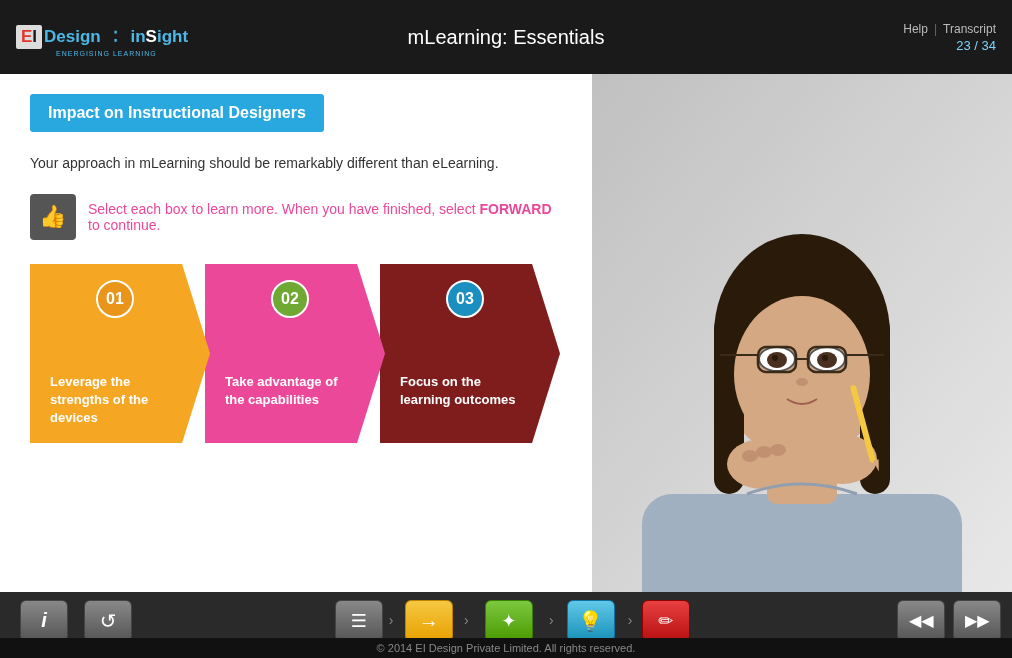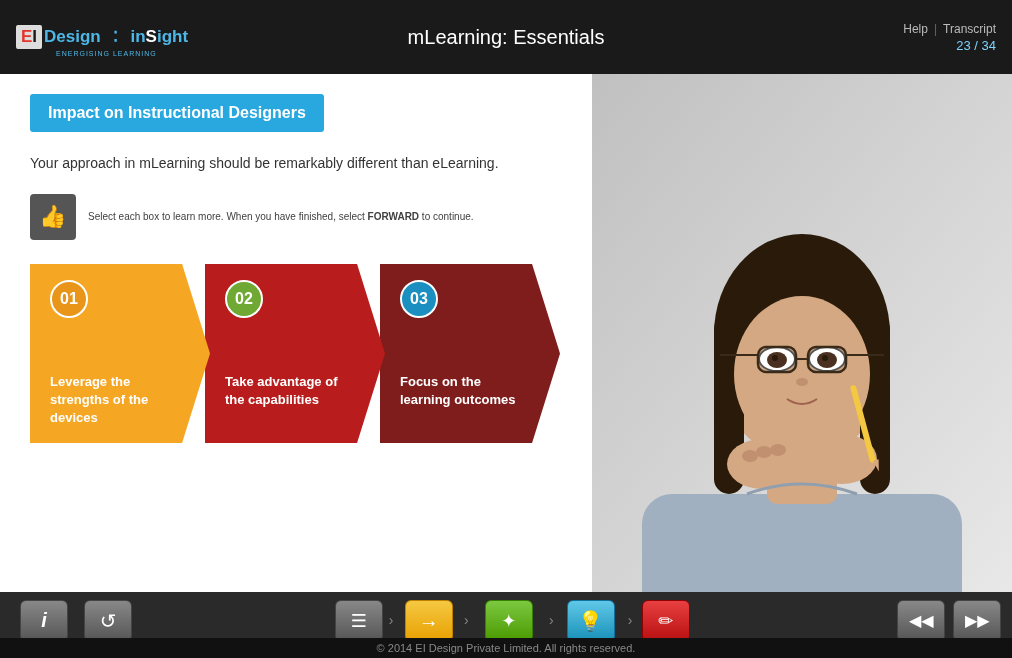--- a/index.html
+++ b/index.html
@@ -93,52 +93,52 @@
       border-radius: 4px;
       display: flex;
       align-items: center;
       justify-content: center;
       flex-shrink: 0;
     }
     .thumb-icon span {
       font-size: 24px;
     }
     .instruction-text {
-      color: #404040;
-      font-size: 10px;
+      color: #ec4899;
+      font-size: 14px;
     }
     .instruction-text strong {
       font-weight: bold;
     }
 
     
     .arrow-boxes {
       display: flex;
       align-items: stretch;
       margin-top: 10px;
       gap: 0;
       position: relative;
     }
 
     .arrow-box {
       position: relative;
       width: 185px;
       min-height: 170px;
       display: flex;
       flex-direction: column;
-      align-items: flex-start;
+      align-items: center;
       padding: 16px 30px 16px 20px;
       clip-path: polygon(0 0, calc(100% - 28px) 0, 100% 50%, calc(100% - 28px) 100%, 0 100%);
     }
     .arrow-box.box1 {
       background: #f5a623;
       z-index: 3;
     }
     .arrow-box.box2 {
-      background: #b91c1c;
+      background: #ec4899;
       z-index: 2;
       margin-left: -5px;
     }
     .arrow-box.box3 {
       background: #7f1d1d;
       z-index: 1;
       margin-left: -5px;
     }
 
     .box-number {

